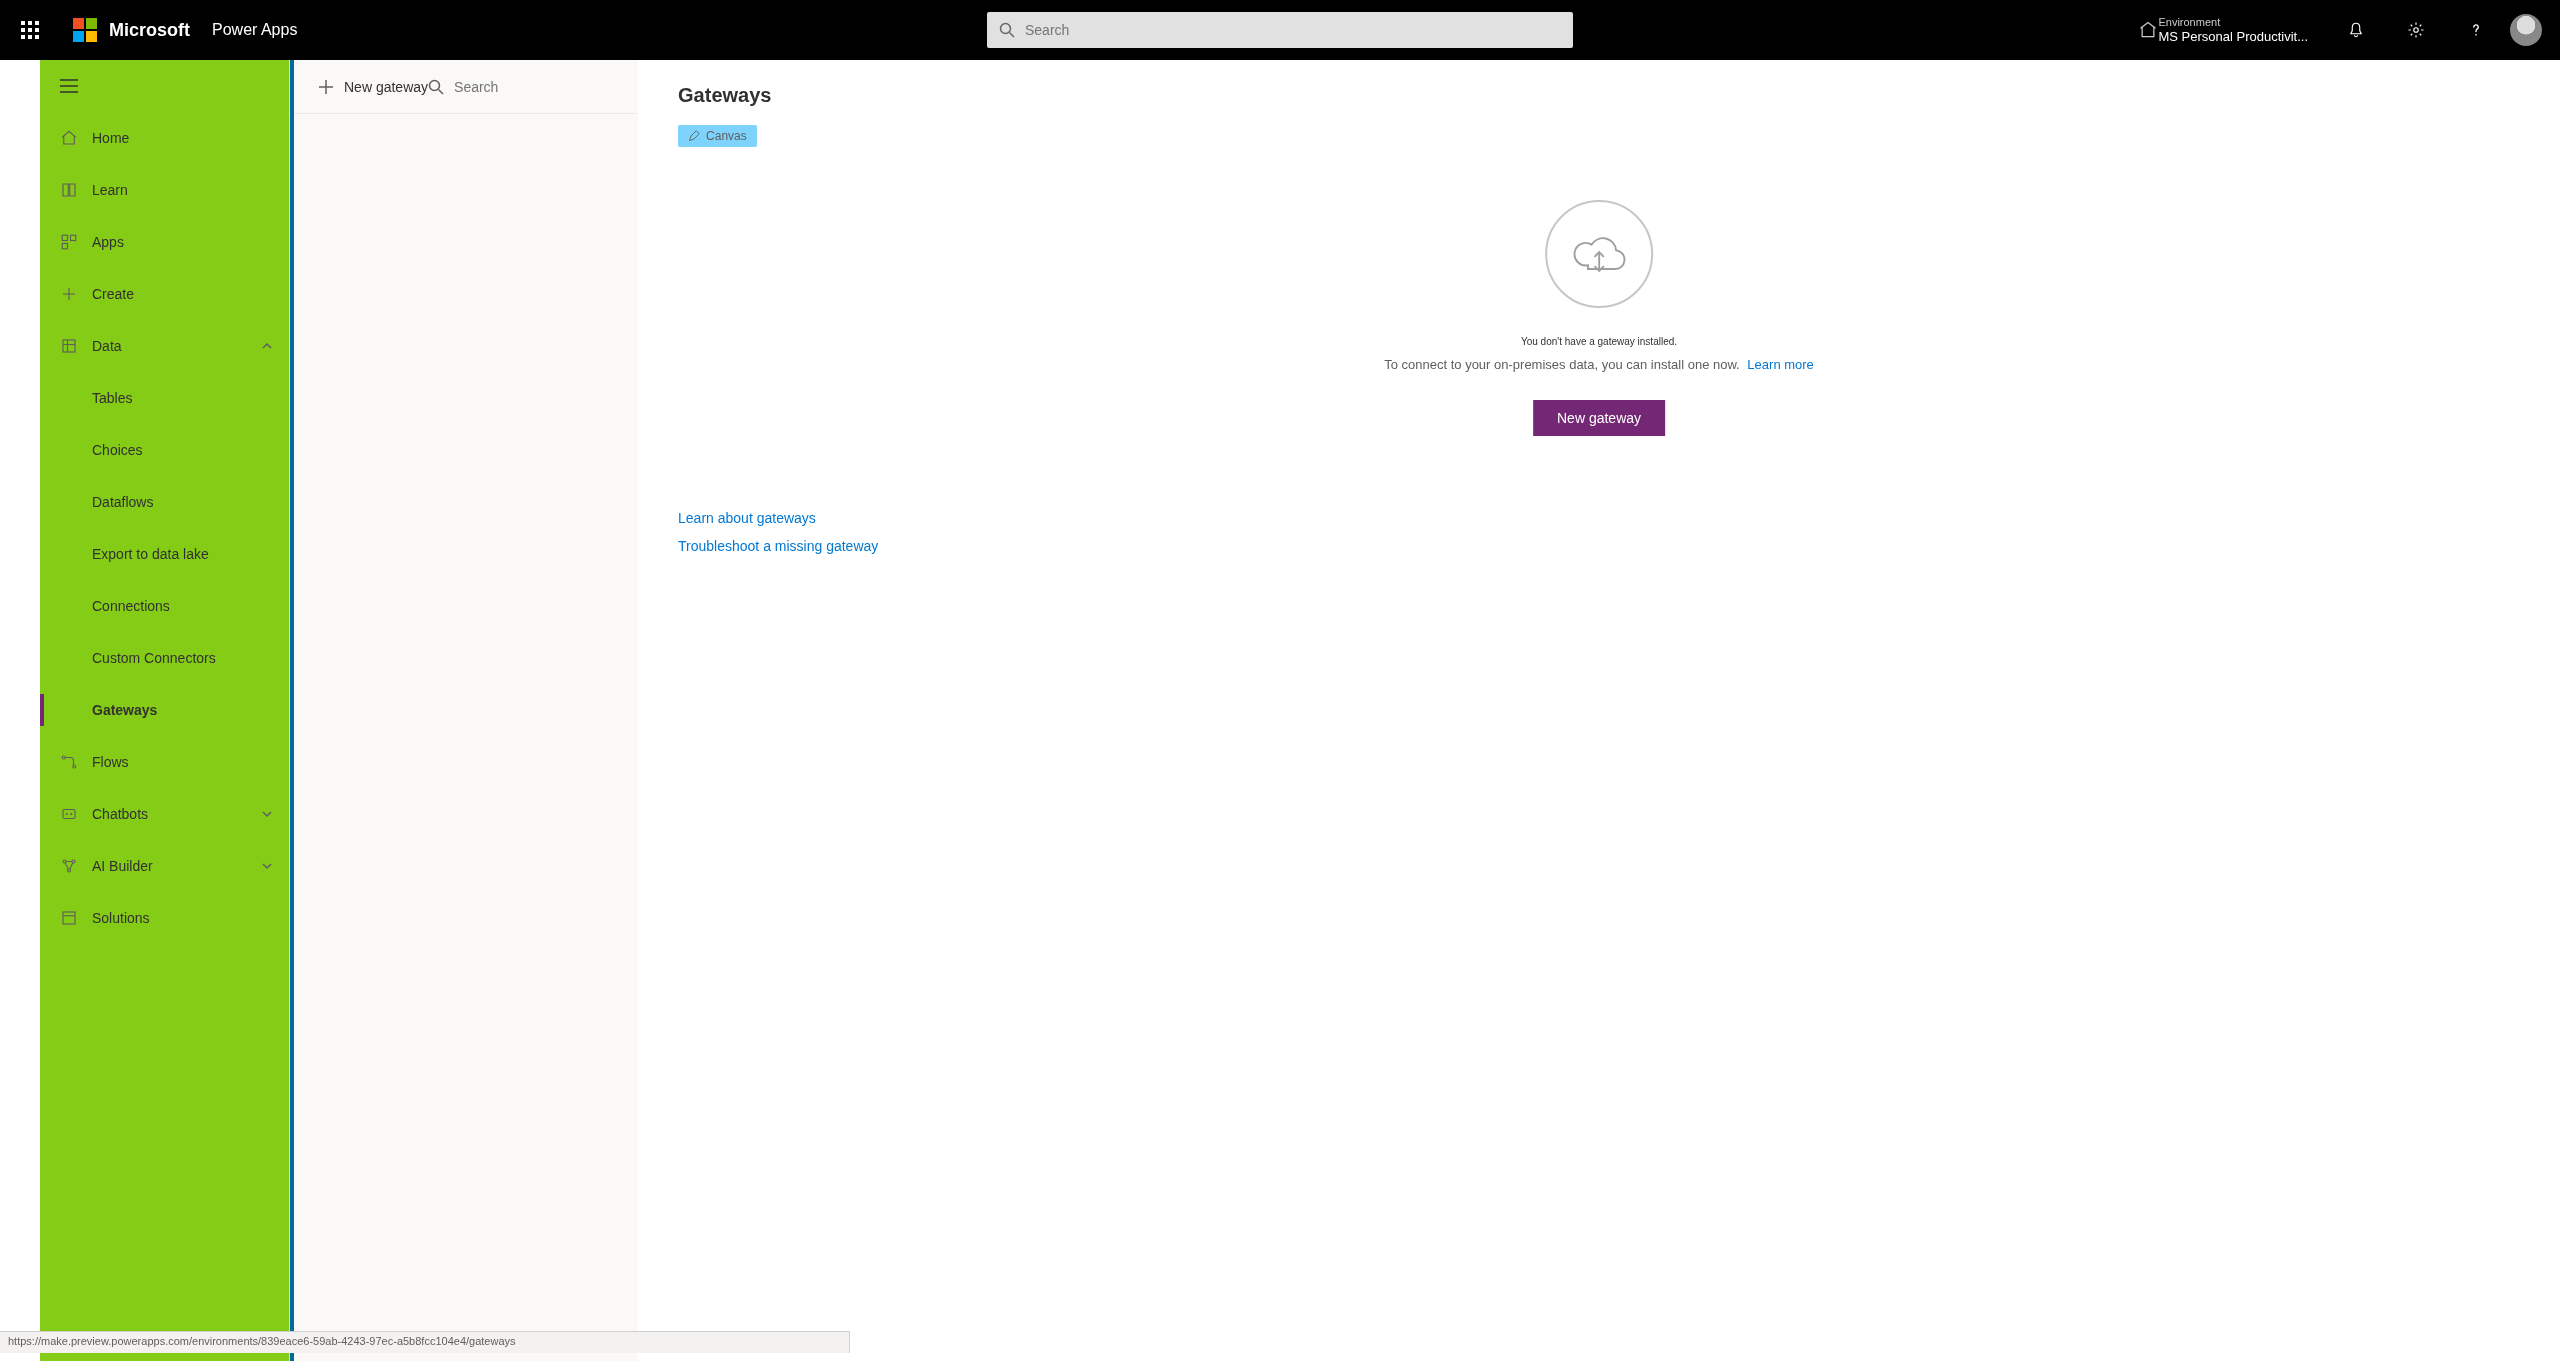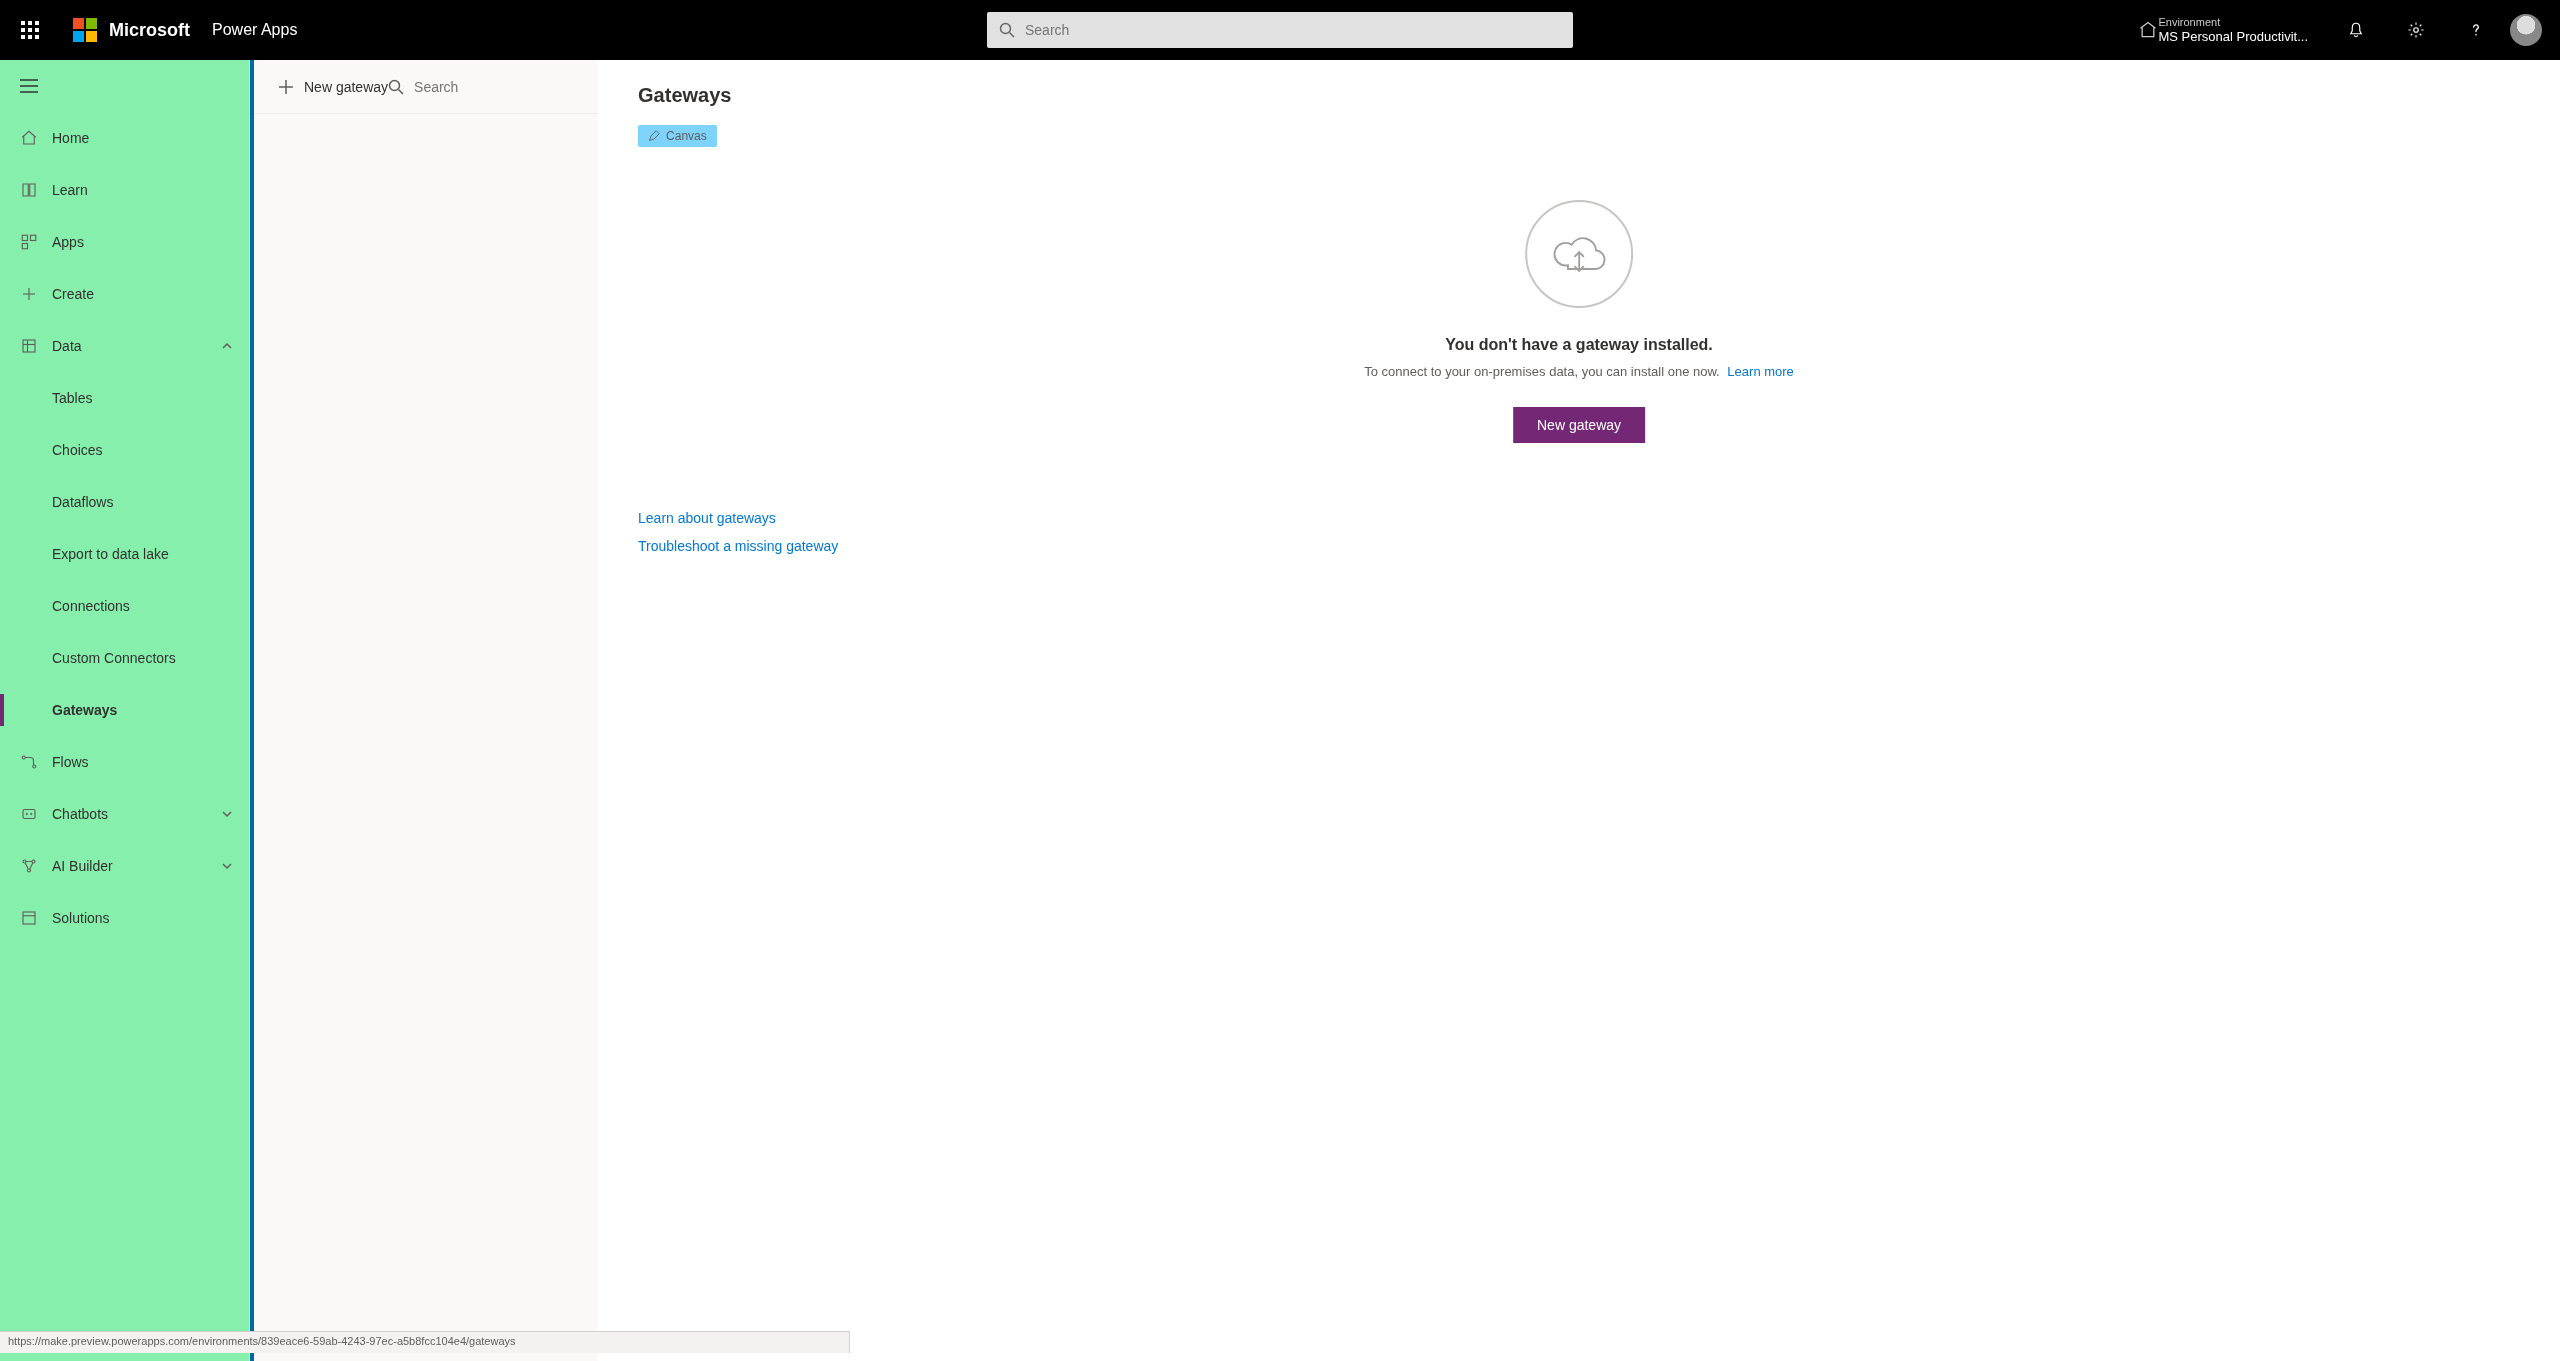--- a/index.html
+++ b/index.html
@@ -113,24 +113,25 @@
 .body {
   flex: 1;
   display: flex;
   min-height: 0;
   position: relative;
 }
 
 
 .sidebar {
   width: 250px;
-  background: #86efac;
+  background: #84cc16;
   border-right: 1px solid #e1dfdd;
   display: flex;
   flex-direction: column;
+  margin-left: 40px;
 }
 .hamburger {
   height: 52px;
   display: flex;
   align-items: center;
   padding-left: 20px;
 }
 .hamburger svg { width: 18px; height: 14px; }
 .nav { flex: 1; }
 .nav-item {
@@ -234,21 +235,21 @@
 .empty .cloud {
   width: 108px; height: 108px;
   border: 2px solid #c8c6c4;
   border-radius: 50%;
   display: flex;
   justify-content: center;
   align-items: center;
   margin-bottom: 28px;
 }
 .empty .cloud svg { width: 60px; height: 48px; stroke: #a19f9d; fill: none; }
-.empty-title { font-weight: 700; font-size: 16px; margin-bottom: 10px; }
+.empty-title { font-weight: 400; font-size: 10px; margin-bottom: 10px; }
 .empty-sub { font-size: 13px; color: #605e5c; }
 .empty-sub a { color: #0078d4; text-decoration: none; margin-left: 4px; }
 .primary-btn {
   background: #742774;
   color: #fff;
   border: none;
   padding: 10px 24px;
   font-size: 14px;
   margin-top: 28px;
   cursor: pointer;

